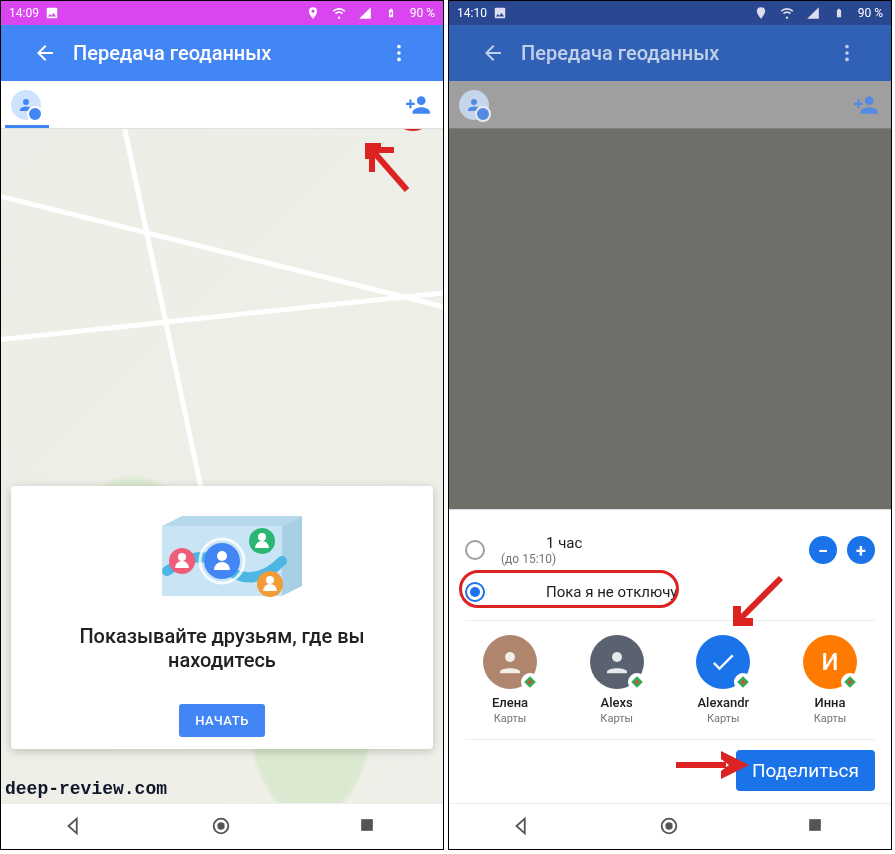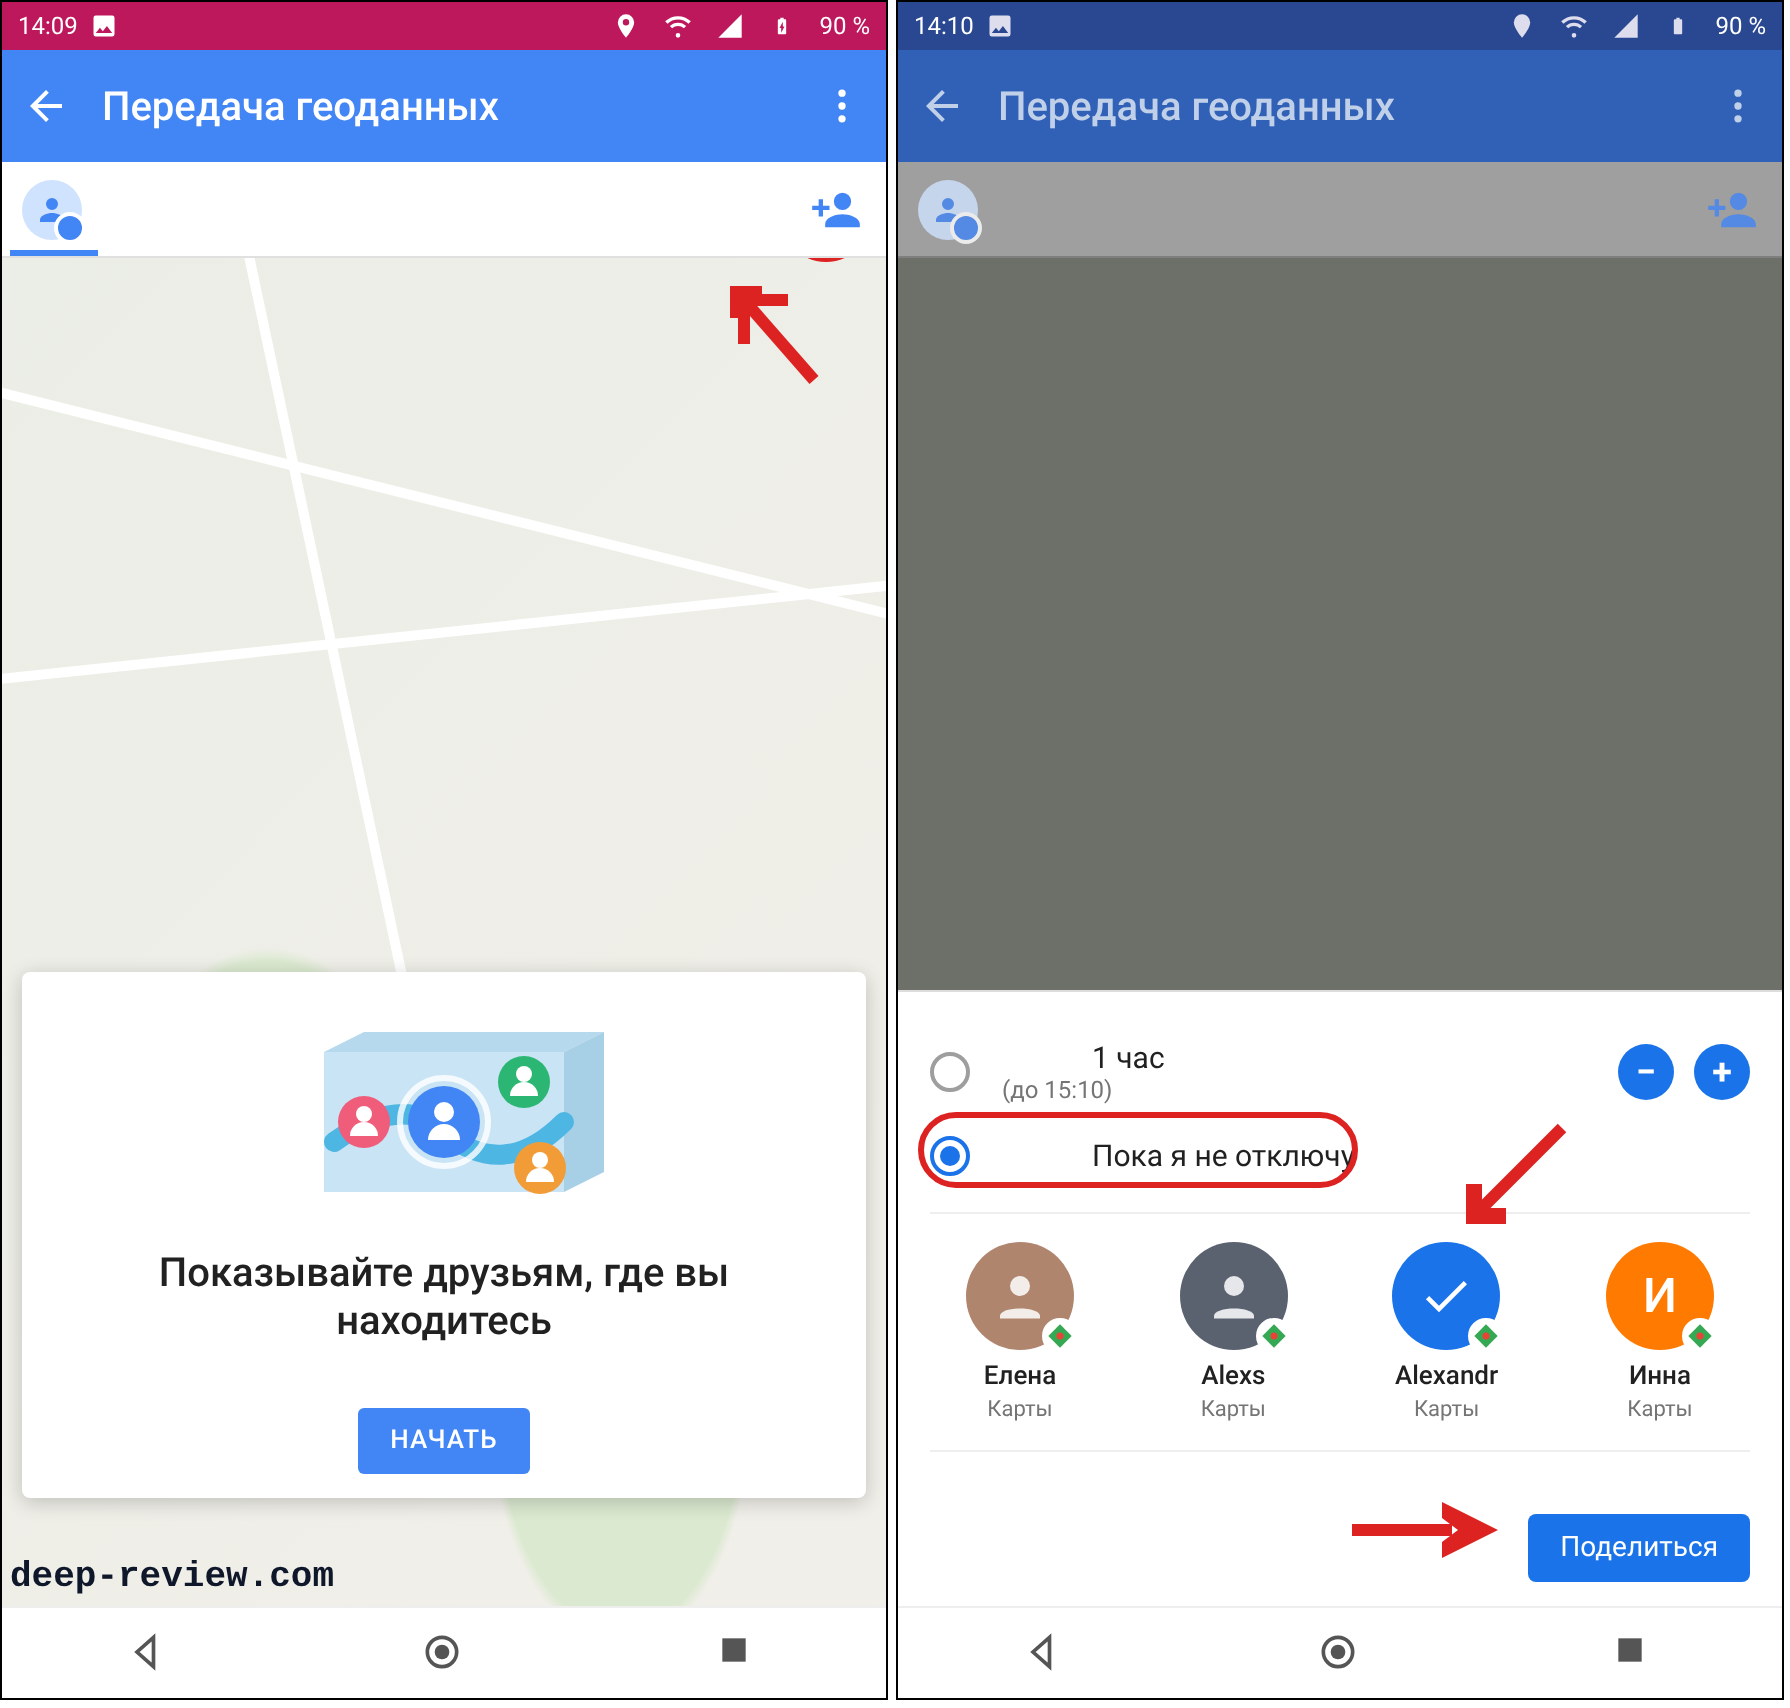--- a/index.html
+++ b/index.html
@@ -19,39 +19,39 @@
     background: #f5f5f5;
     position: relative;
     overflow: hidden;
     display: flex;
     flex-direction: column;
   }
 
   
   .statusbar {
     height: 24px;
-    background: #be185d;
+    background: #d946ef;
     color: #fff;
     display: flex;
     align-items: center;
     padding: 0 8px;
     font-size: 12px;
   }
   .sb-left { display: flex; align-items: center; gap: 6px; }
   .sb-right { margin-left: auto; display: flex; align-items: center; gap: 12px; }
   .sb-icon { width: 14px; height: 14px; display: inline-flex; align-items: center; justify-content: center; }
 
   
   .appbar {
     height: 56px;
     background: #4285f4;
     color: #fff;
     display: flex;
     align-items: center;
-    padding: 0 2px;
+    padding: 0 24px;
   }
   .appbar .back { width: 40px; height: 40px; display: flex; align-items: center; justify-content: center; }
   .appbar .title { font-size: 20px; font-weight: 500; margin-left: 8px; }
   .appbar .menu { margin-left: auto; width: 40px; height: 40px; display: flex; align-items: center; justify-content: center; }
 
   
   .avrow {
     height: 48px;
     background: #fff;
     display: flex;
@@ -147,21 +147,21 @@
   .cava {
     width: 54px; height: 54px; border-radius: 50%; margin: 0 auto 6px;
     position: relative; display: flex; align-items: center; justify-content: center;
     color: #fff; font-size: 24px; font-weight: 500;
   }
   .cava .badge { position: absolute; right: -2px; bottom: -2px; width: 18px; height: 18px; border-radius: 50%; background: #fff; border: 1px solid #fff; display: flex; align-items: center; justify-content: center; }
   .contact .cname { font-size: 13px; font-weight: 500; color: #212121; white-space: nowrap; overflow: hidden; text-overflow: ellipsis; }
   .contact .csrc { font-size: 11px; color: #757575; margin-top: 2px; }
 
   .sheet-foot { display: flex; justify-content: flex-end; margin-top: 14px; padding-top: 10px; border-top: 1px solid #eee; }
-  .btn-share { background: #1a73e8; color: #fff; font-size: 14px; padding: 9px 16px; border-radius: 4px; margin-top: 21px; }
+  .btn-share { background: #1a73e8; color: #fff; font-size: 19px; padding: 9px 16px; border-radius: 4px; }
 
   
   .anno-circle { position: absolute; border: 3px solid #d22; border-radius: 999px; pointer-events: none; }
   .anno-arrow { position: absolute; pointer-events: none; }
   .watermark {
     position: absolute; left: 4px; bottom: 50px;
     font-family: "Courier New", monospace; font-weight: bold; font-size: 18px; color: #0f172a;
   }
 </style>
 </head>

